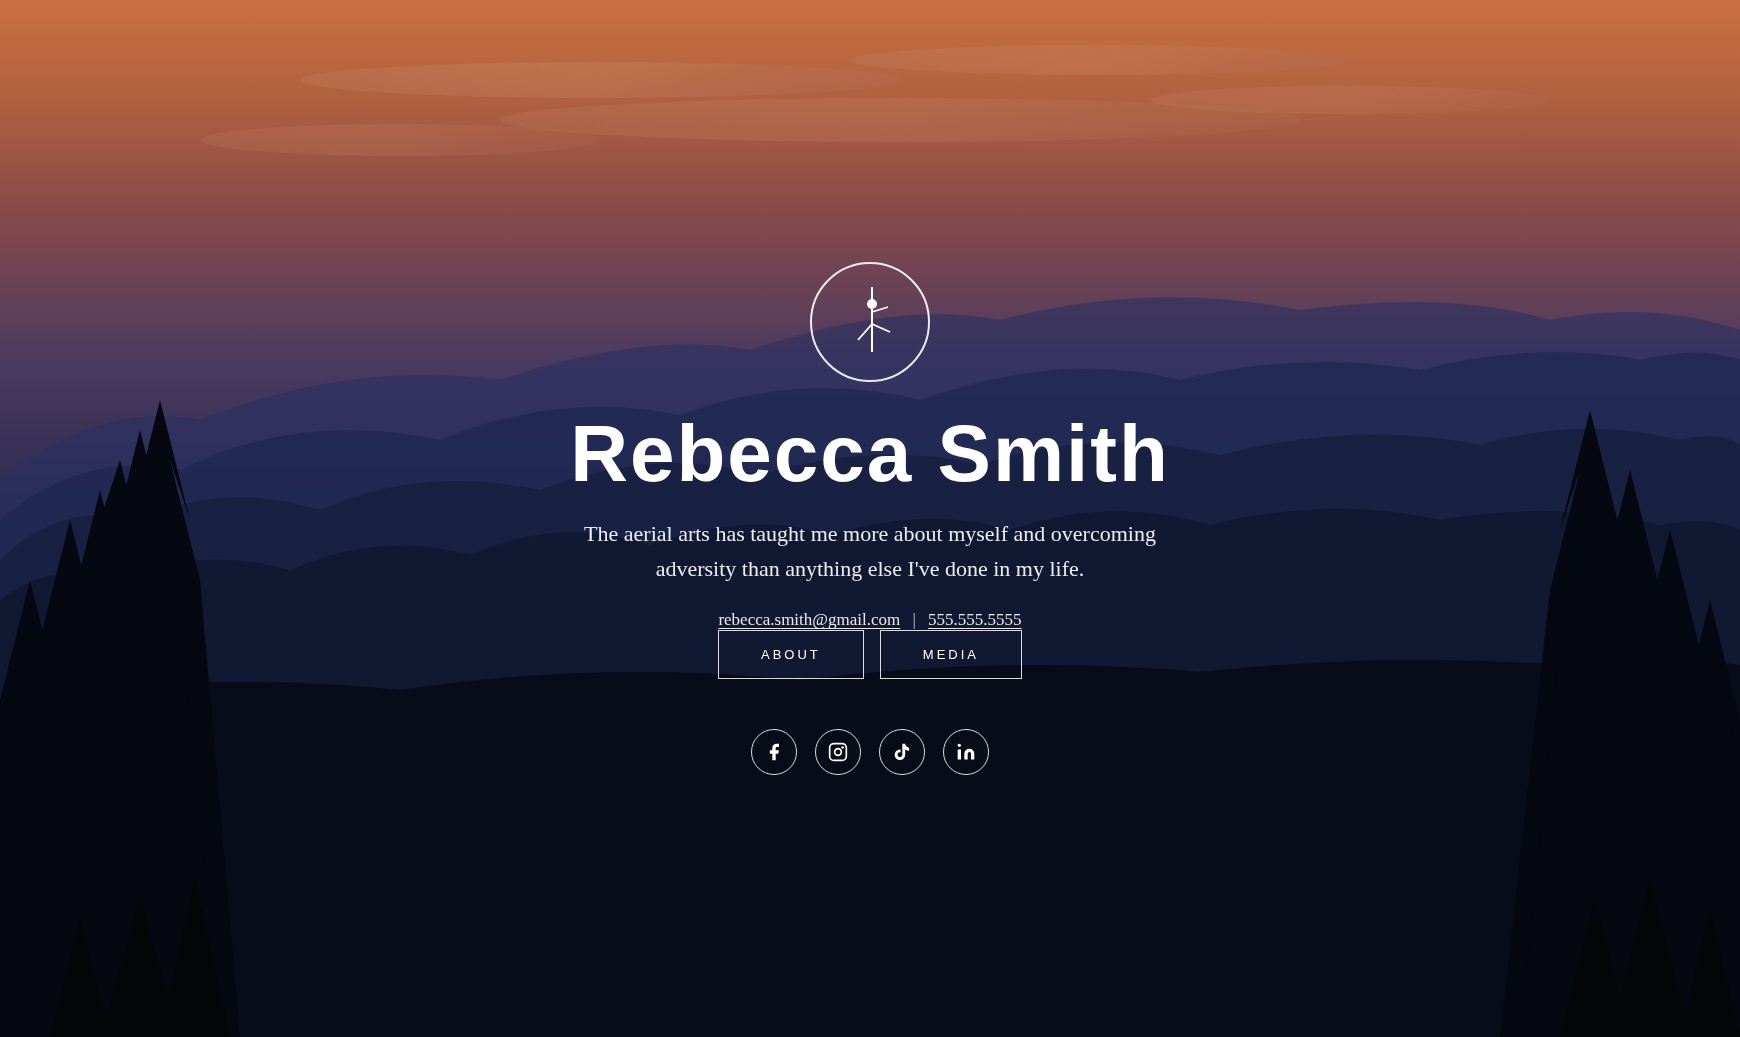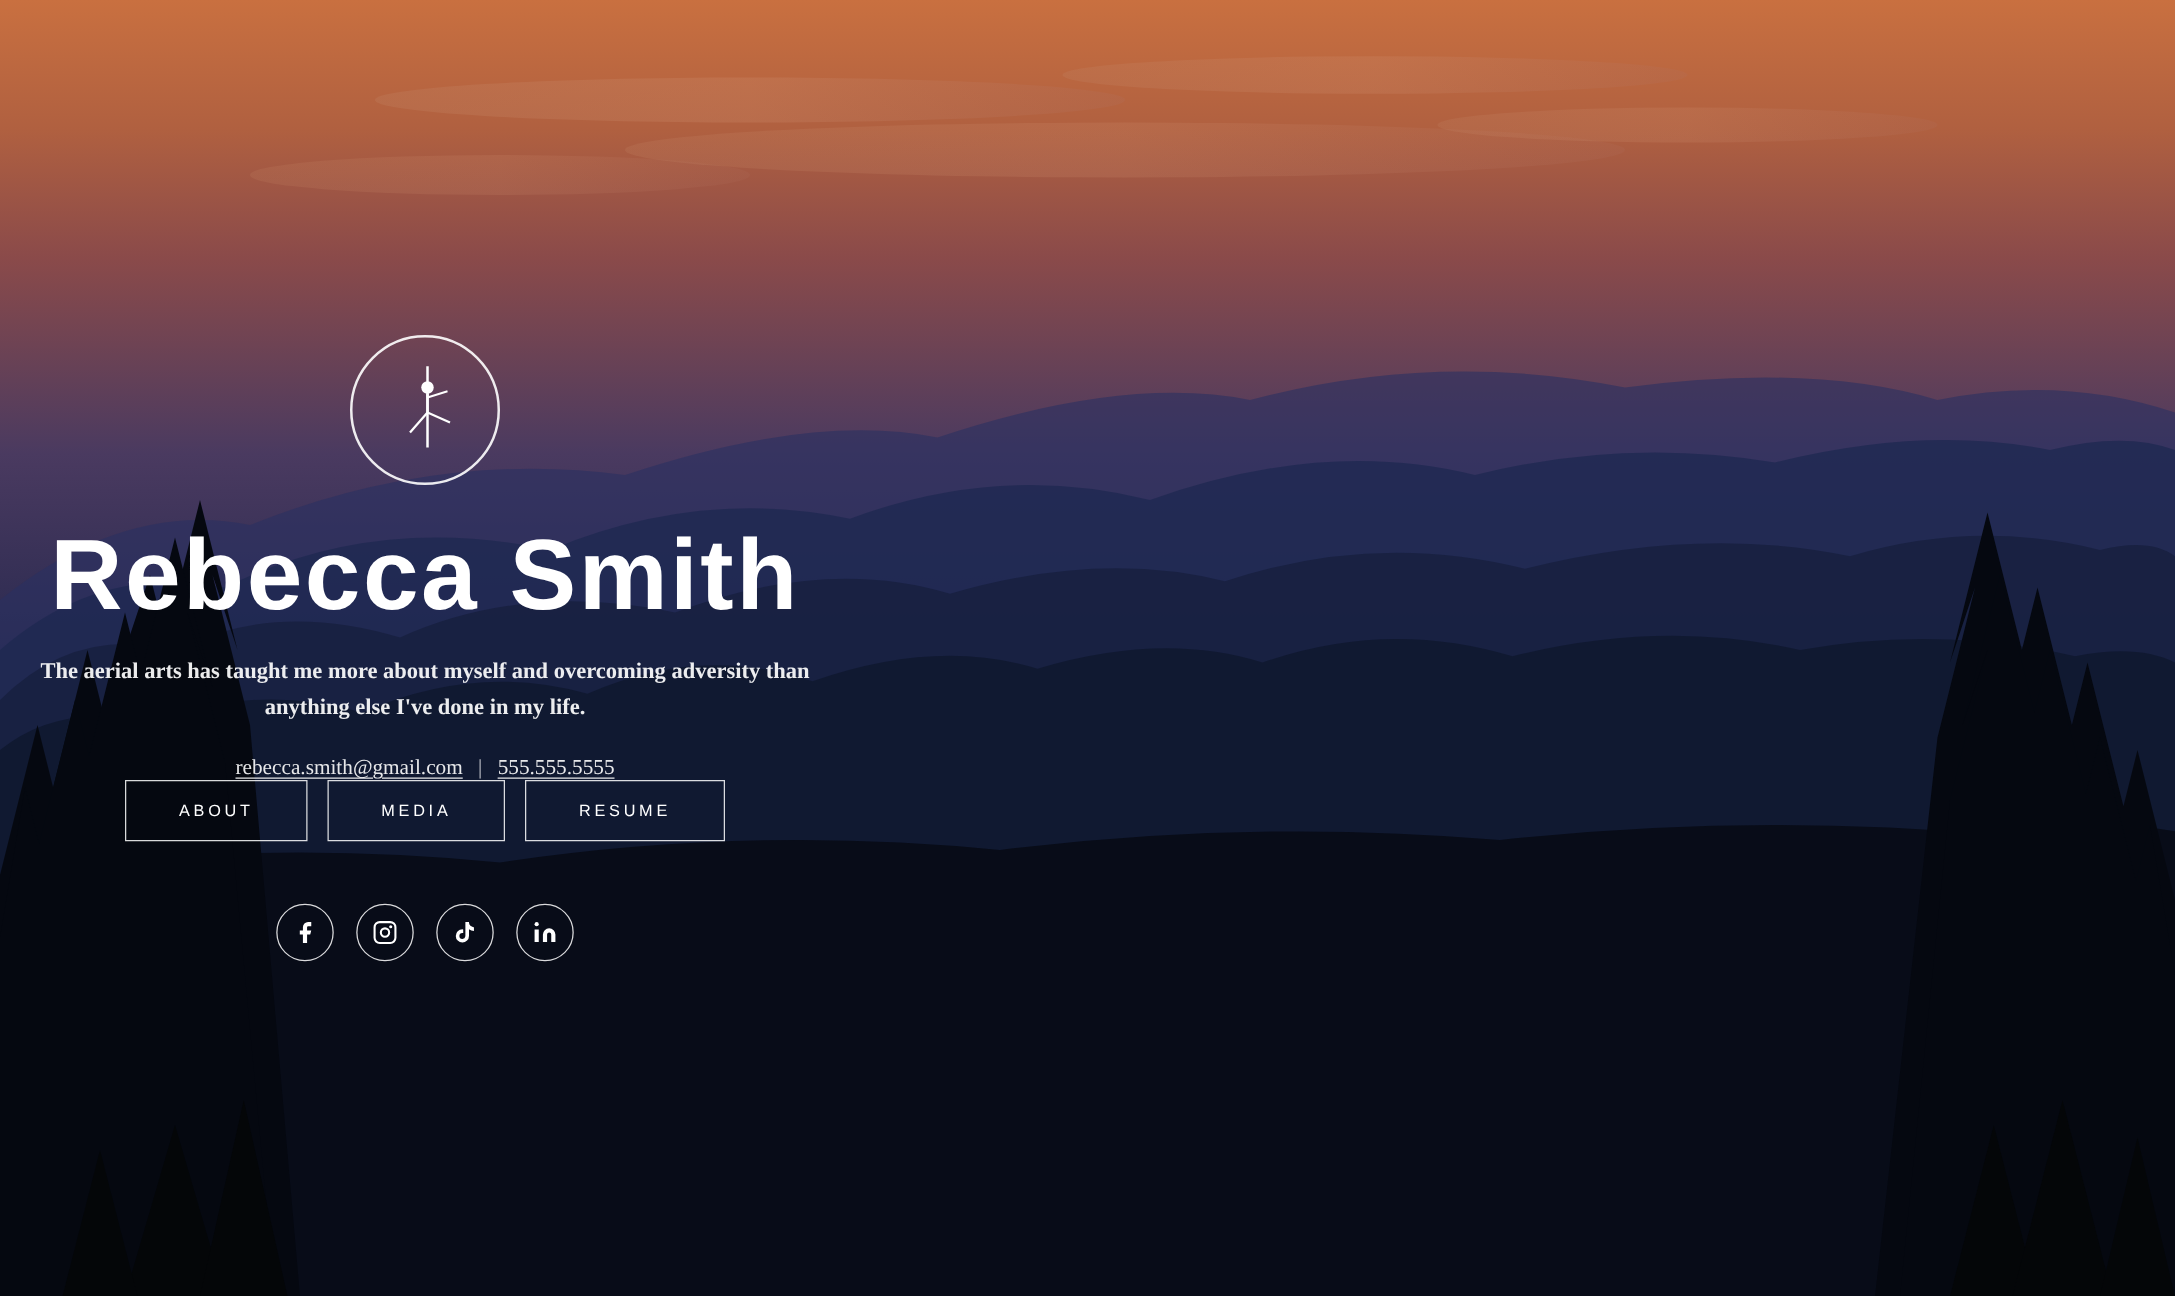--- a/index.html
+++ b/index.html
@@ -30,21 +30,21 @@
         #1a2240 45%,
         #182038 52%,
         #151c34 60%,
         #10172e 68%,
         #0e1428 75%,
         #0c1020 85%,
         #080c18 100%
       );
       display: flex;
       align-items: center;
-      justify-content: flex-start;
+      justify-content: center;
     }
 
     
     .mountain-svg {
       position: absolute;
       width: 100%;
       height: 100%;
       top: 0;
       left: 0;
     }
@@ -80,26 +80,26 @@
       font-weight: 700;
       letter-spacing: 2px;
       color: #ffffff;
       margin-bottom: 18px;
       line-height: 1.1;
       font-family: 'Arial', sans-serif;
     }
 
     
     .tagline {
-      font-size: 18px;
+      font-size: 22px;
       color: rgba(255, 255, 255, 0.92);
       line-height: 1.6;
       max-width: 640px;
       margin-bottom: 24px;
-      font-weight: 700;
+      font-weight: 400;
       font-family: 'Georgia', serif;
     }
 
     
     .contact-info {
       font-size: 17px;
       color: rgba(255, 255, 255, 0.9);
     }
 
     .contact-info a {
@@ -250,21 +250,20 @@
 
     <div class="contact-info">
       <a href="mailto:rebecca.smith@gmail.com">rebecca.smith@gmail.com</a>
       <span class="separator">|</span>
       <a href="tel:5555555555">555.555.5555</a>
     </div>
 
     <div class="nav-buttons">
       <button class="nav-btn">ABOUT</button>
       <button class="nav-btn">MEDIA</button>
-      <button class="nav-btn">RESUME</button>
     </div>
 
     <div class="social-icons">
 
       <a href="#" class="social-icon" title="Facebook">
         <svg viewBox="0 0 24 24" xmlns="http://www.w3.org/2000/svg">
           <path d="M18 2h-3a5 5 0 00-5 5v3H7v4h3v8h4v-8h3l1-4h-4V7a1 1 0 011-1h3z"></path>
         </svg>
       </a>
 

